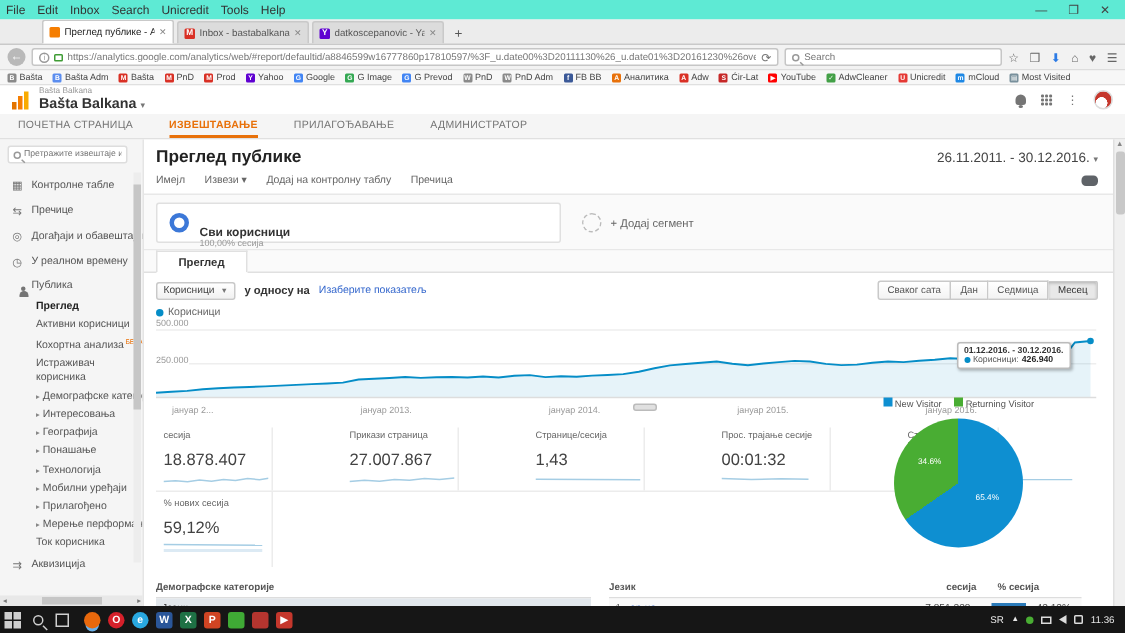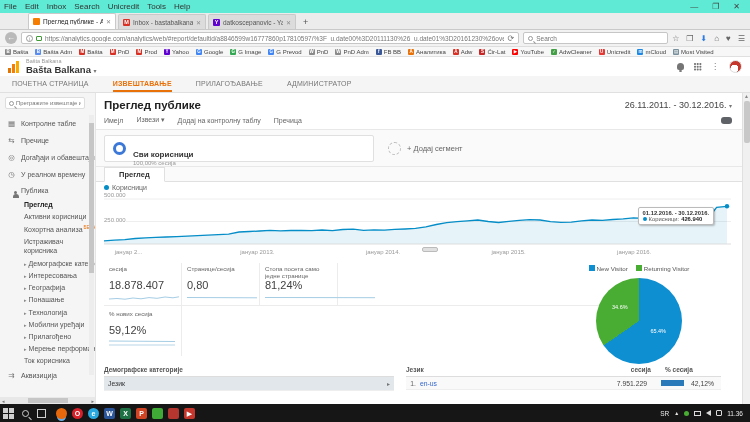--- a/index.html
+++ b/index.html
@@ -123,21 +123,21 @@
   .ytick-mid { position:absolute; left:0; top:19px; font-size:6px; color:#999; background:#fff; z-index:2; }
   .xlabels { position:relative; height:8px; font-size:6px; color:#999; }
   .xlabels span { position:absolute; top:0; white-space:nowrap; }
   .tooltip { position:absolute; right:18px; top:9px; background:#fff; border:1px solid #bbb; box-shadow:1px 1px 2px rgba(0,0,0,.25); border-radius:2px; padding:2px 4px; z-index:3; }
   .tooltip .tt-date { font-size:5.8px; font-weight:bold; color:#333; }
   .tooltip .tt-val { font-size:5.8px; color:#555; display:flex; align-items:center; gap:2px; }
   .tooltip .tt-val b { color:#222; }
   .tt-dot { width:4px; height:4px; border-radius:50%; background:#058dc7; }
   .scrubber { position:absolute; left:318px; bottom:-3px; width:16px; height:5px; background:#e0e0e0; border:1px solid #bbb; border-radius:2px; z-index:2; }
 
-  .metrics-row { display:flex; margin:6px 0 0 8px; border-bottom:1px solid #ececec; width:505px; }
+  .metrics-row { display:flex; margin:6px 0 0 8px; border-bottom:1px solid #ececec; width:505px;gap:46px; }
   .m-card { border-right:1px solid #ececec; padding:2px 5px 4px 5px; }
   .m-card:nth-child(-n+4){ width:78px; }
   .m-card:nth-child(5){ width:66px; }
   .m-card:nth-child(6){ width:120px; }
   .m-label { font-size:6.2px; color:#666; line-height:1.2; height:14px; overflow:hidden; }
   .m-value { font-size:11px; color:#424242; }
   .m-spark { display:block; margin-top:1px; }
   .metrics-row2 { display:flex; margin-left:8px; width:505px; }
   .m-card2 { width:78px; border-right:1px solid #ececec; padding:4px 5px 10px 5px; }
 
@@ -450,20 +450,34 @@
         <div class="add-seg">
           <div class="add-ring"></div>
           <span>+ Додај сегмент</span>
         </div>
       </div>
 
       <div class="tabstrip">
         <div class="ov-tab">Преглед</div>
       </div>
 
+      <div class="selector-row">
+        <div class="dd">
+          <span>Корисници</span>
+          <span class="caret">▼</span>
+        </div>
+        <span class="vs-label">у односу на</span>
+        <a class="link">Изаберите показатељ</a>
+        <div class="gran-group" id="gran-group">
+            <button class="gran-btn">Сваког сата</button>
+            <button class="gran-btn">Дан</button>
+            <button class="gran-btn">Седмица</button>
+            <button class="gran-btn active">Месец</button>
+          </div>
+      </div>
 
       <div class="chart-block">
         <div class="chart-legend">
           <span class="legend-dot"></span>
           <span>Корисници</span>
         </div>
         <div class="ytick-top">500.000</div>
         <div class="plot-wrap">
           <div class="ytick-mid">250.000</div>
           <svg id="line-svg" width="627" height="47">
@@ -495,24 +509,38 @@
 
       <div class="metrics-row" id="metrics-row">
           <div class="m-card">
             <div class="m-label">сесија</div>
             <div class="m-value">18.878.407</div>
             <svg class="m-spark" width="70" height="9">
               <polyline points="0,7 8,6.5 16,7.2 24,6 32,6.8 40,5.6 48,6.3 56,5 64,5.8 70,4.8" fill="none" stroke="#a5cde4" stroke-width="1"></polyline>
             </svg>
           </div>
           <div class="m-card">
+            <div class="m-label">Прикази страница</div>
+            <div class="m-value">27.007.867</div>
+            <svg class="m-spark" width="70" height="9">
+              <polyline points="0,7 10,6.2 20,6.9 30,5.6 40,6.2 50,5 60,5.6 70,4.7" fill="none" stroke="#a5cde4" stroke-width="1"></polyline>
+            </svg>
+          </div>
+          <div class="m-card">
             <div class="m-label">Странице/сесија</div>
-            <div class="m-value">0,80</div>
+            <div class="m-value">1,43</div>
             <svg class="m-spark" width="70" height="9">
               <polyline points="0,5.5 70,5.8" fill="none" stroke="#a5cde4" stroke-width="1"></polyline>
+            </svg>
+          </div>
+          <div class="m-card">
+            <div class="m-label">Прос. трајање сесије</div>
+            <div class="m-value">00:01:32</div>
+            <svg class="m-spark" width="70" height="9">
+              <polyline points="0,5 20,5.6 40,5.2 58,5.5" fill="none" stroke="#a5cde4" stroke-width="1"></polyline>
             </svg>
           </div>
           <div class="m-card">
             <div class="m-label">Стопа посета само једне странице</div>
             <div class="m-value">81,24%</div>
             <svg class="m-spark" width="110" height="9">
               <polyline points="0,5.5 110,5.7" fill="none" stroke="#a5cde4" stroke-width="1"></polyline>
             </svg>
           </div>
         </div>

